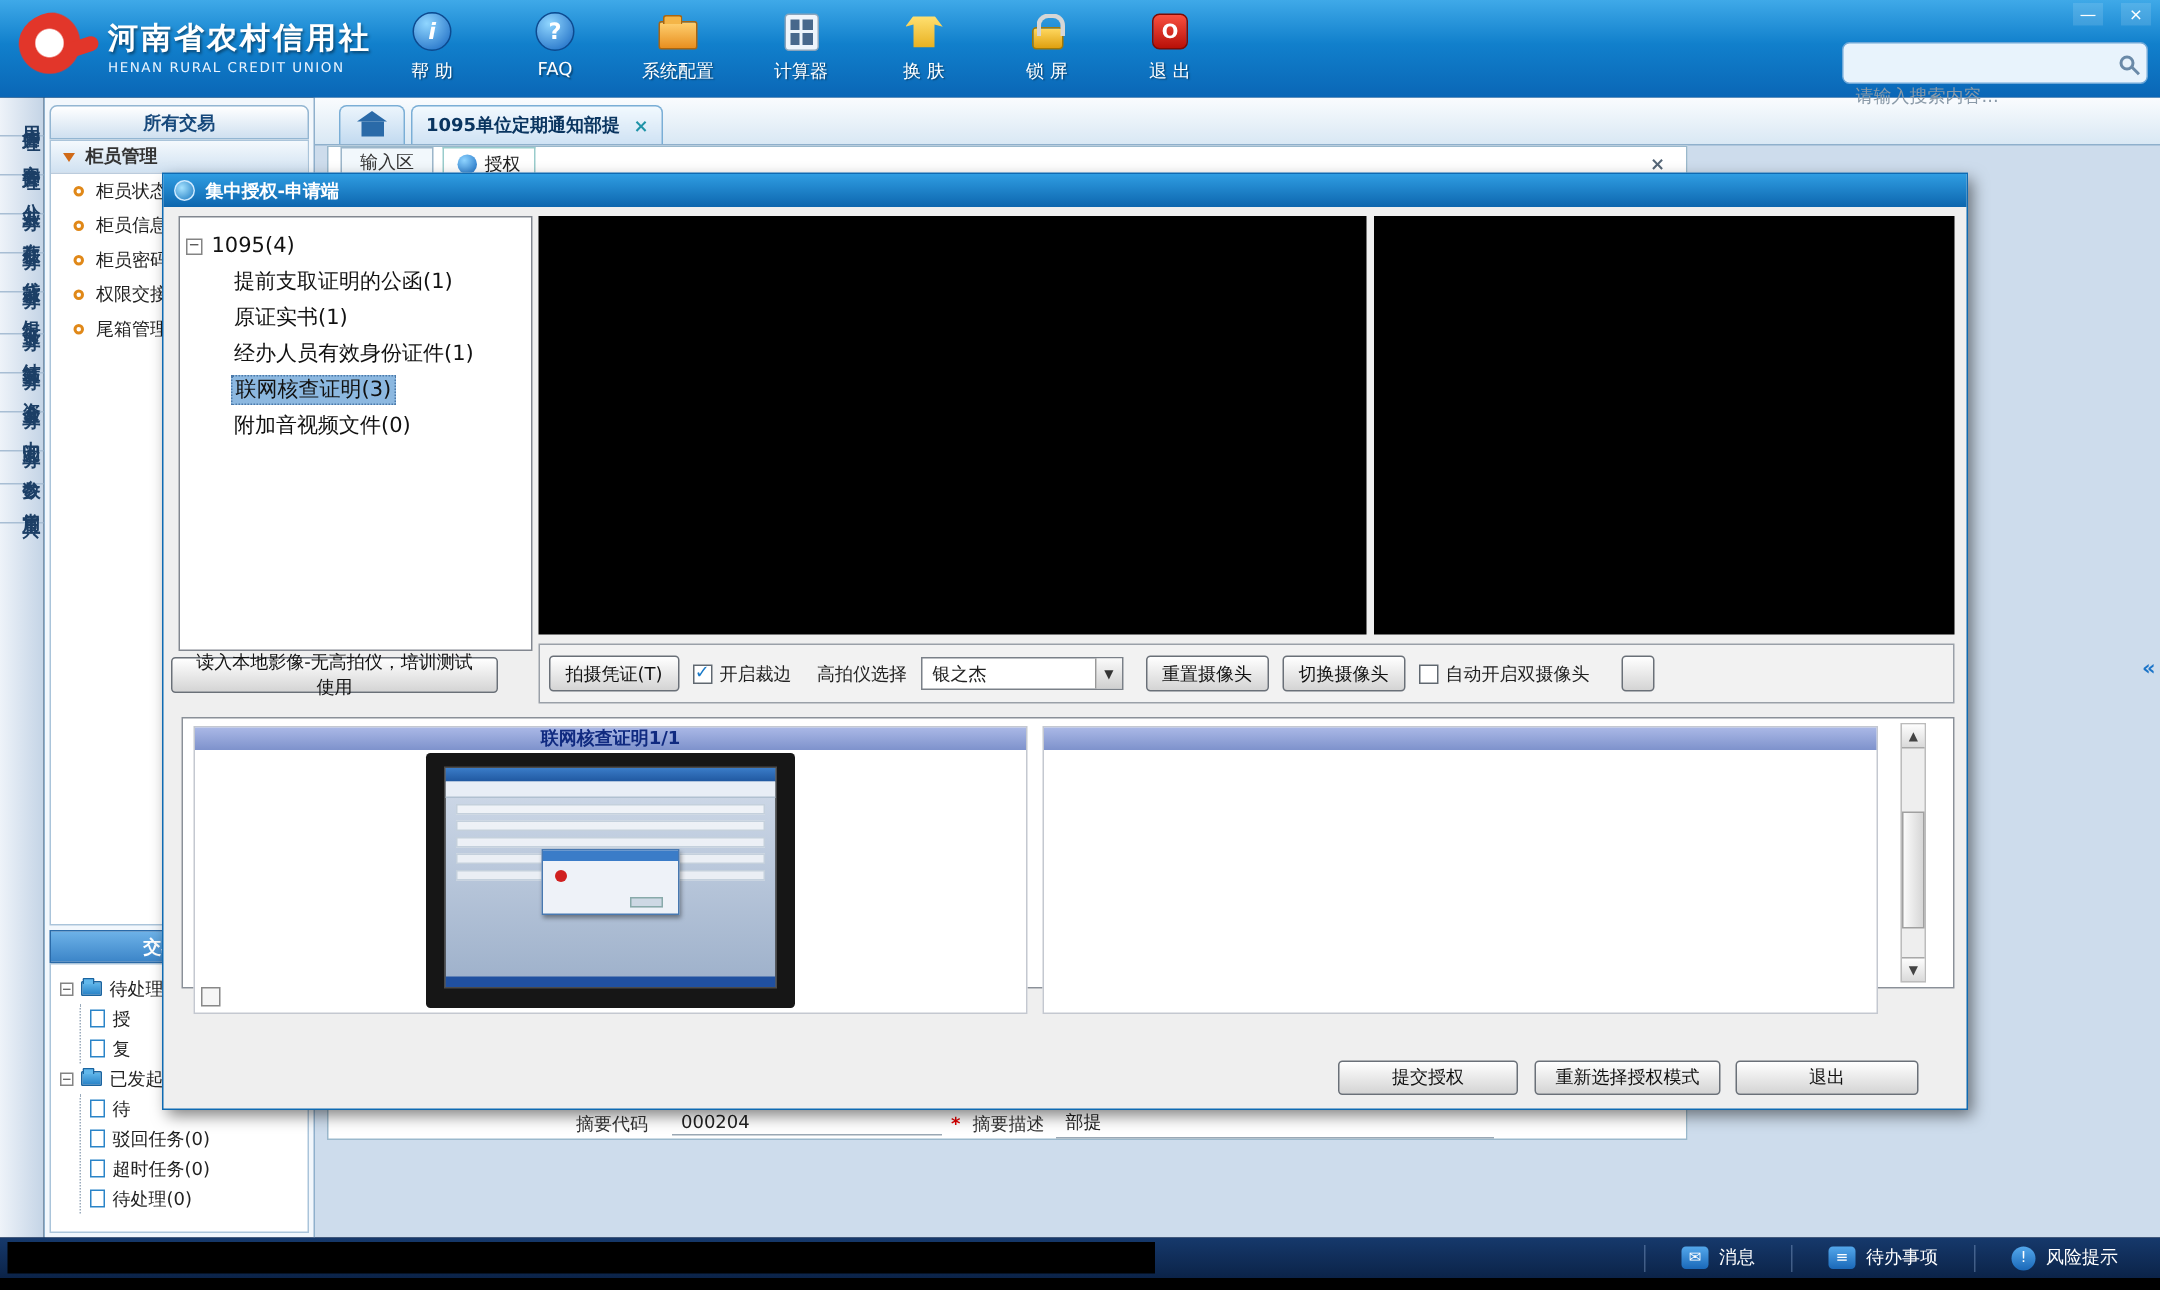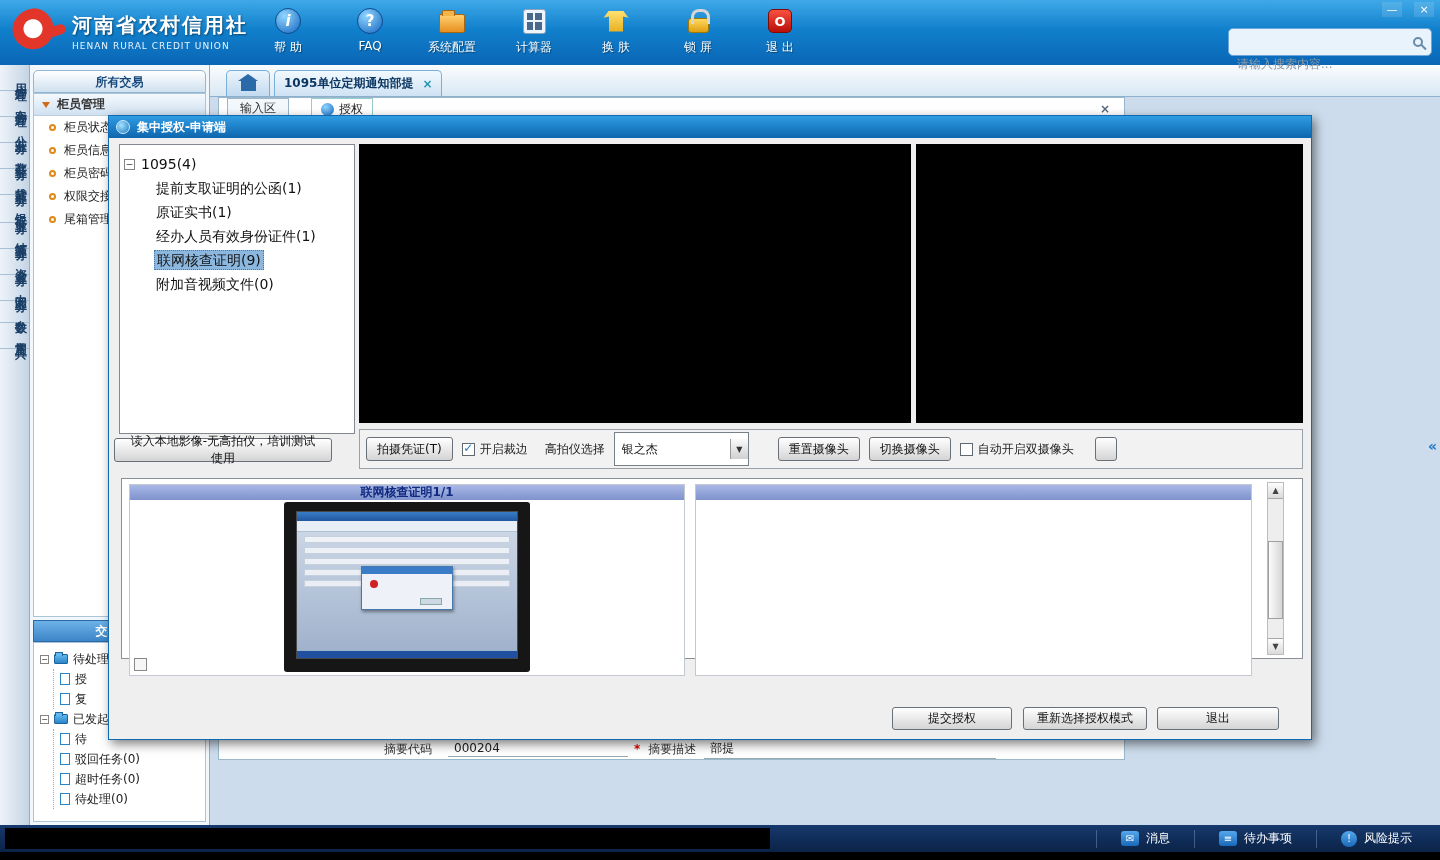--- a/index.html
+++ b/index.html
@@ -95,21 +95,21 @@
   .tab { height:26px; border:1px solid #7aaed6; border-bottom:none; border-radius:5px 5px 0 0;
     background:linear-gradient(#ecf5fc,#c2daf0); display:flex; align-items:center; cursor:pointer; }
   .tab-home { width:44px; justify-content:center; }
   .home-icon { position:relative; width:15px; height:10px; background:#2a6aa8; margin-top:5px; }
   .home-icon::before { content:""; position:absolute; top:-7px; left:-3px;
     border-left:10px solid transparent; border-right:10px solid transparent; border-bottom:7px solid #2a6aa8; }
   .tab-active { padding:0 9px; gap:9px; color:#0a3560; font-weight:bold; background:linear-gradient(#f2f9fe,#cfe2f4); }
   .tab-close { color:#1f93a8; font-weight:bold; cursor:pointer; }
   .form-panel { position:absolute; left:8px; top:32px; width:907px; height:663px;
     background:#fff; border:1px solid #9ab8cc; }
-  .form-toolbar { height:22px; border-bottom:1px solid #d4dde6; display:flex; align-items:center; padding:0 8px; gap:22px; }
+  .form-toolbar { height:22px; border-bottom:1px solid #d4dde6; display:flex; align-items:center; padding:0 8px; gap:6px; }
   .input-area-box { border:1px solid #9cb6ca; background:#f2f8fc; padding:1px 12px; color:#333; }
   .auth-tab { display:flex; align-items:center; gap:5px; padding:2px 9px; border:1px solid #9cc;
     border-bottom:none; background:#fff; color:#222; cursor:pointer; }
   .auth-icon { width:13px; height:13px; border-radius:50%;
     background:radial-gradient(circle at 35% 30%,#8fd4ff,#1468c0); flex:none; }
   .form-close { margin-left:auto; color:#567; font-weight:bold; cursor:pointer; padding:0 6px; }
   .summary-row { position:absolute; top:640px; left:0; right:0; height:22px; display:flex; align-items:center; }
   .sum-label { color:#333; }
   .sum-label.first { margin-left:165px; }
   .sum-value { border-bottom:1px solid #9aa8b4; color:#222; padding:0 6px 1px; }
@@ -138,21 +138,21 @@
     font:inherit; color:#111; display:inline-flex; align-items:center; justify-content:center;
     cursor:pointer; padding:0 10px; height:24px; }
   .video-left { position:absolute; left:250px; top:28px; width:552px; height:279px; background:#000; }
   .video-right { position:absolute; left:807px; top:28px; width:387px; height:279px; background:#000; }
   .cam-bar { position:absolute; left:250px; top:313px; width:944px; height:40px;
     background:#f2f2f2; border:1px solid #9aa0a8; display:flex; align-items:center; padding:0 6px; gap:9px; }
   .checkbox { width:13px; height:13px; border:1px solid #606870; background:#fff; flex:none;
     position:relative; display:inline-flex; align-items:center; justify-content:center; cursor:pointer; }
   .checkbox .ck { color:#1a7ac8; font-weight:bold; font-size:12px; line-height:1; margin-top:-2px; }
   .chk-wrap { display:flex; align-items:center; gap:5px; }
-  .select { width:135px; height:34px; background:#fff; border:1px solid #7a8088;
+  .select { width:135px; height:22px; background:#fff; border:1px solid #7a8088;
     display:flex; align-items:center; justify-content:space-between; padding-left:7px; cursor:pointer; }
   .select-arrow { width:18px; height:20px; background:linear-gradient(#fafafa,#d0d0d0);
     border-left:1px solid #999; display:flex; align-items:center; justify-content:center; font-size:8px; color:#333; }
   .thumbs { position:absolute; left:12px; top:362px; width:1182px; height:181px; background:#fff; border:1px solid #8a9098; }
   .thumb-panel { position:absolute; top:5px; height:192px; border:1px solid #c4c8d0; background:#fff; }
   .thumb-panel.left { left:7px; width:556px; }
   .thumb-panel.right { left:573px; width:557px; }
   .thumb-header { height:15px; background:linear-gradient(#aab8e6,#7e92cc); color:#102a80;
     font-weight:bold; text-align:center; line-height:15px; font-size:12px; }
   .thumb-body { position:relative; height:calc(100% - 15px); }
@@ -402,21 +402,21 @@
       <div class="doc-item">
         <span class="lbl">提前支取证明的公函(1)</span>
       </div>
       <div class="doc-item">
         <span class="lbl">原证实书(1)</span>
       </div>
       <div class="doc-item">
         <span class="lbl">经办人员有效身份证件(1)</span>
       </div>
       <div class="doc-item selected">
-        <span class="lbl">联网核查证明(9)</span>
+        <span class="lbl">联网核查证明(3)</span>
       </div>
       <div class="doc-item">
         <span class="lbl">附加音视频文件(0)</span>
       </div>
     </div>
 
     <button class="btn read-btn">读入本地影像-无高拍仪，培训测试使用</button>
 
     <div class="video-left"></div>
     <div class="video-right"></div>
@@ -427,21 +427,21 @@
         <span class="checkbox">
             <span class="ck">✓</span>
           </span>
         <span>开启裁边</span>
       </span>
       <span style="margin-left:8px">高拍仪选择</span>
       <span class="select">
         <span>银之杰</span>
         <span class="select-arrow">▼</span>
       </span>
-      <button class="btn" style="margin-left:20px">重置摄像头</button>
+      <button class="btn" style="margin-left:6px">重置摄像头</button>
       <button class="btn">切换摄像头</button>
       <span class="chk-wrap">
         <span class="checkbox"></span>
         <span>自动开启双摄像头</span>
       </span>
       <button class="btn" style="margin-left:12px"></button>
     </div>
 
     <div class="thumbs">
       <div class="thumb-panel left">

